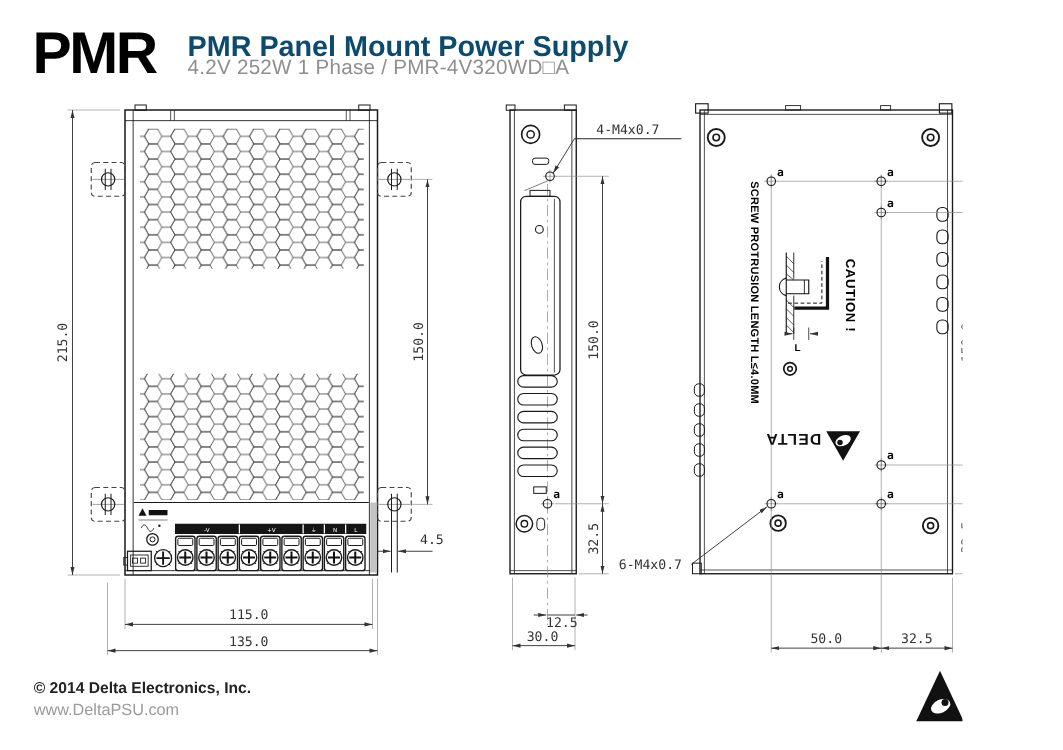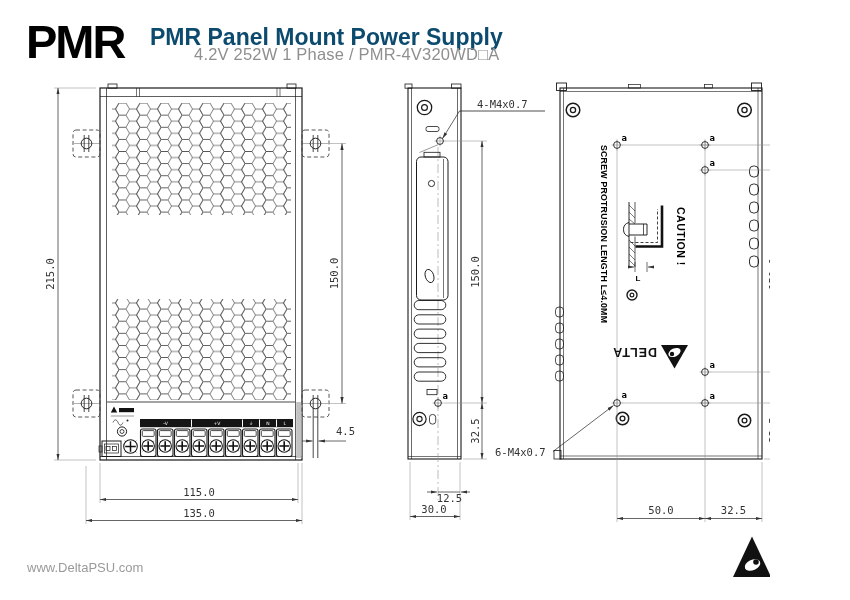--- a/index.html
+++ b/index.html
@@ -2,21 +2,21 @@
 <html><head>
 <meta charset="utf-8">
 <style>
   html,body{margin:0;padding:0;background:#fff;}
   #page{position:relative;width:770px;height:600px;background:#fff;overflow:hidden;
         font-family:"Liberation Sans",sans-serif;}
   #hdr{position:absolute;left:0;top:0;width:850px;}
   #pmr-logo{position:absolute;left:26px;top:14px;font-size:47px;font-weight:800;
         letter-spacing:-2px;color:#000;}
   #hdr-title{position:absolute;left:150px;top:24px;font-size:23px;font-weight:bold;color:#0c4a6e;}
-  #hdr-sub{position:absolute;left:150px;top:45px;font-size:16.5px;color:#8f8f8f;letter-spacing:.2px;margin-left:44px;}
+  #hdr-sub{position:absolute;left:150px;top:45px;font-size:16.5px;color:#8f8f8f;letter-spacing:.2px;}
   #ftr-copy{position:absolute;left:27px;top:543px;font-size:12.5px;font-weight:bold;color:#222;}
   #ftr-url{position:absolute;left:27px;top:560px;font-size:13px;color:#9a9a9a;}
   svg{position:absolute;left:0;top:0;}
   .ln{stroke:#1a1a1a;fill:none;}
   .ext{stroke:#8f8f8f;stroke-width:.55;fill:none;}
   .dim{stroke:#333;stroke-width:.75;fill:none;}
   .cline{stroke:#999;stroke-width:.65;stroke-dasharray:9 3 2 3;fill:none;}
   .dash{stroke:#444;stroke-width:.9;fill:none;stroke-dasharray:4 2.6;}
   .dimtext{font-family:"DejaVu Sans Mono",monospace;font-size:10.5px;fill:#333;}
   .atext{font-family:"DejaVu Sans Mono",monospace;font-size:9px;font-weight:bold;fill:#000;}
@@ -334,14 +334,15 @@
     </g>
 
     <g>
       <polygon points="752,536.5 733,577 771,577" fill="#111"></polygon>
       <ellipse cx="752.5" cy="565" rx="8.2" ry="5.2" transform="rotate(-25 752.5 565)" fill="#fff"></ellipse>
       <circle cx="756" cy="562" r="2.8" fill="#111"></circle>
       <text x="781" y="575.5" font-family="Liberation Sans,sans-serif" font-weight="800" font-size="21" letter-spacing="1.5" fill="#111">DELTA</text>
     </g>
   </svg>
 
+  <div id="ftr-copy">© 2014 Delta Electronics, Inc.</div>
   <div id="ftr-url">www.DeltaPSU.com</div>
 </div>
 
 </body></html>

